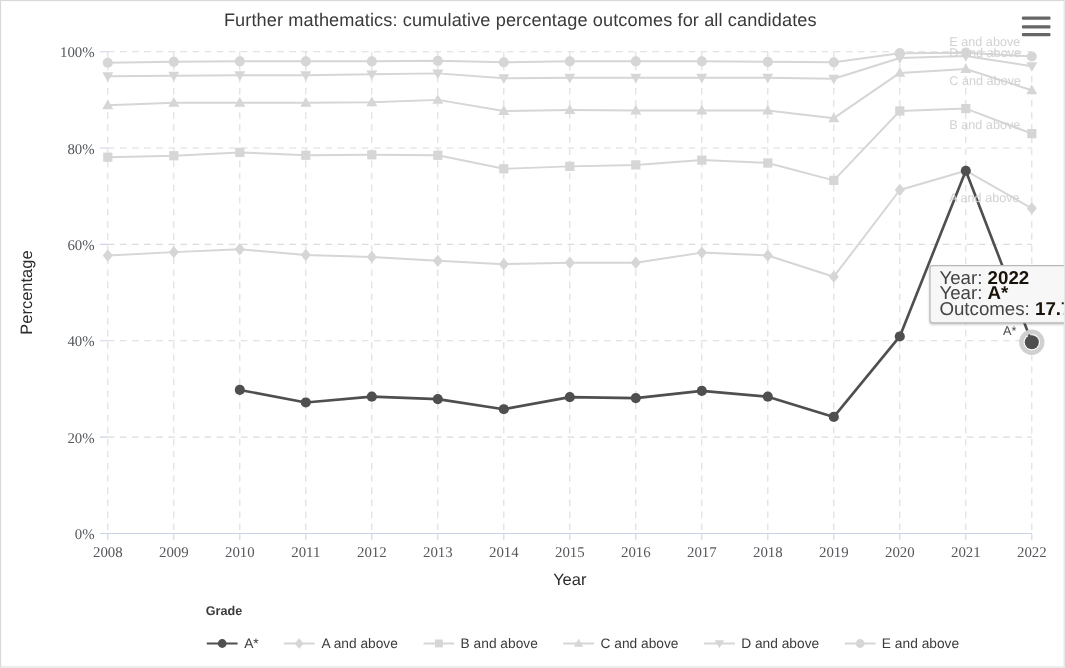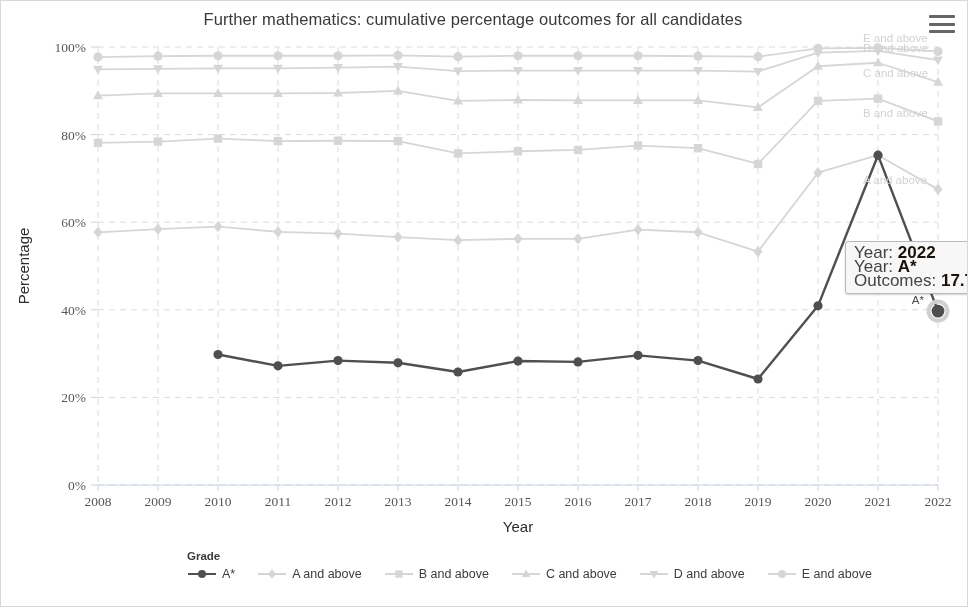--- a/index.html
+++ b/index.html
@@ -76,21 +76,21 @@
   #legend {
     position: absolute;
     left: 186px;
     top: 549px;
     width: 760px;
   }
   #legend-title {
     font-size: 11.5px;
     color: #3c3c3c;
     font-weight: bold;
-    margin-bottom: 5px;
+    margin-bottom: 16px;
   }
   #legend-items {
     display: flex;
     flex-direction: row;
     align-items: center;
   }
   .legend-item {
     display: flex;
     flex-direction: row;
     align-items: center;

